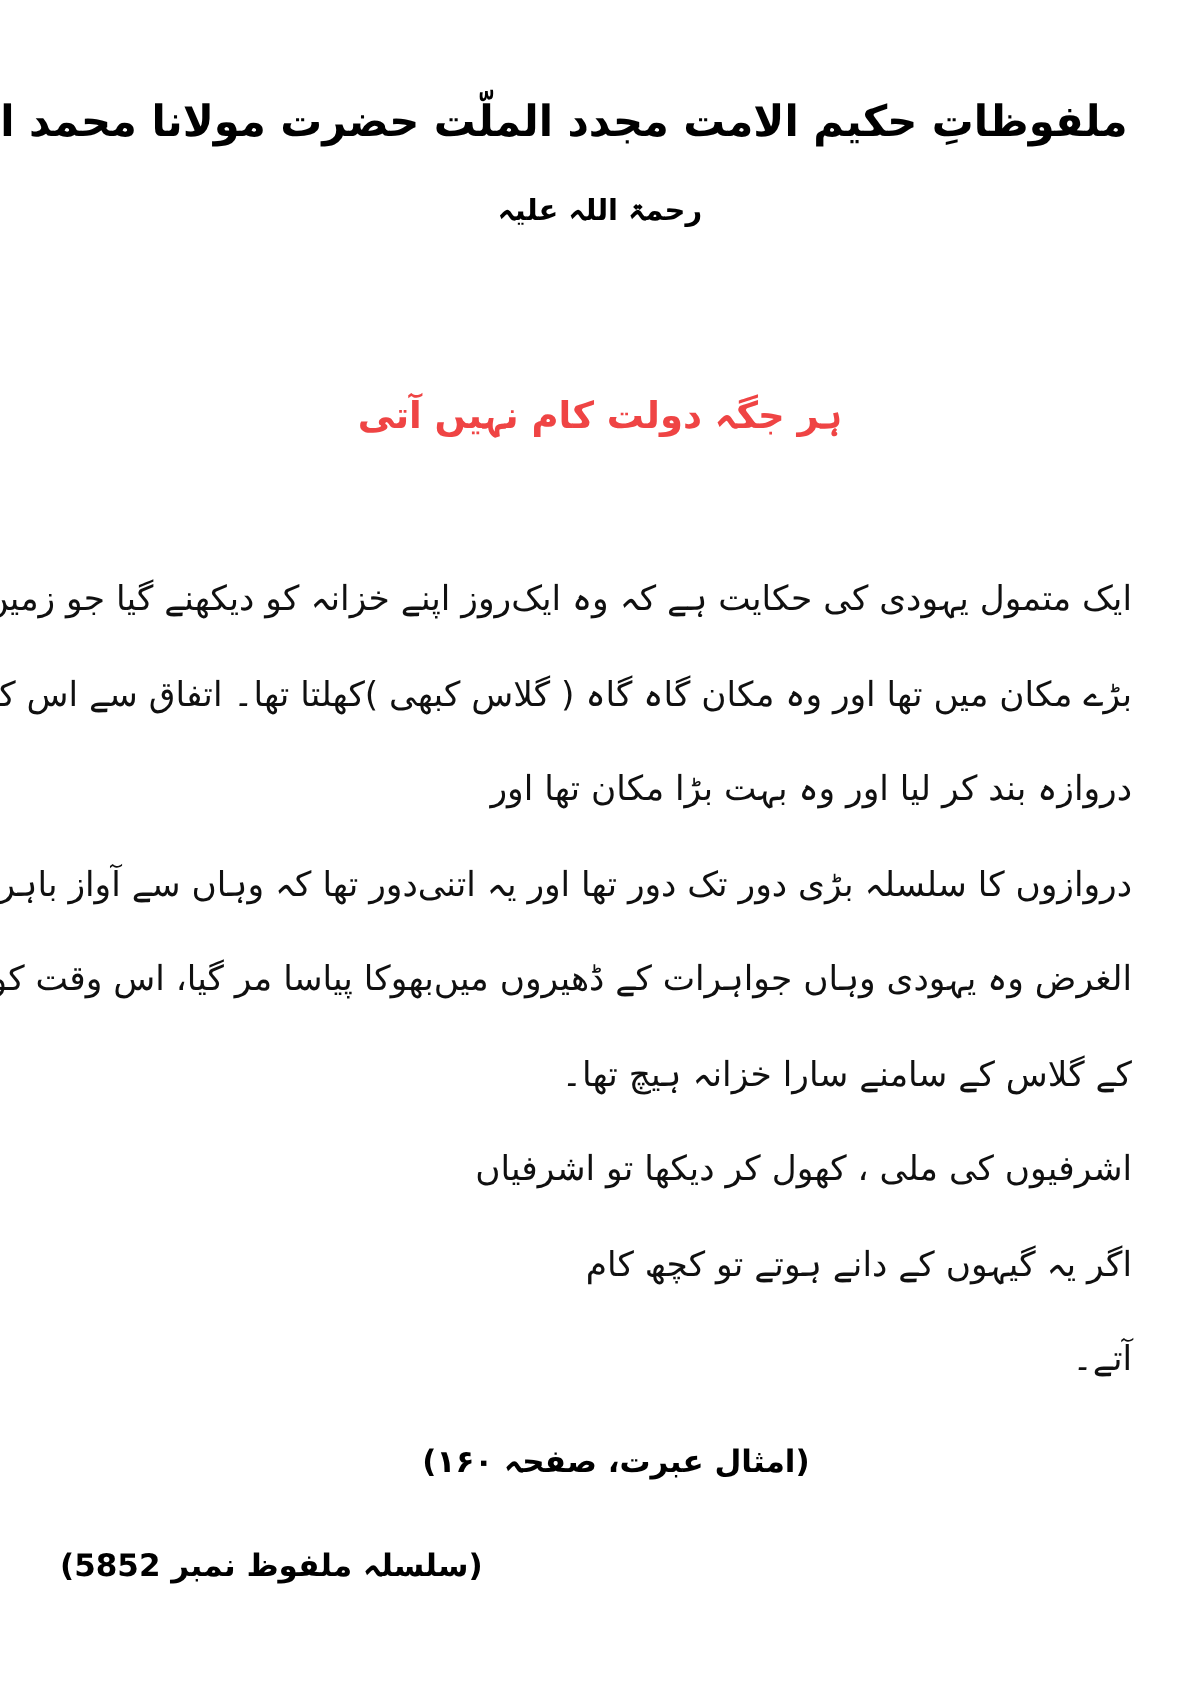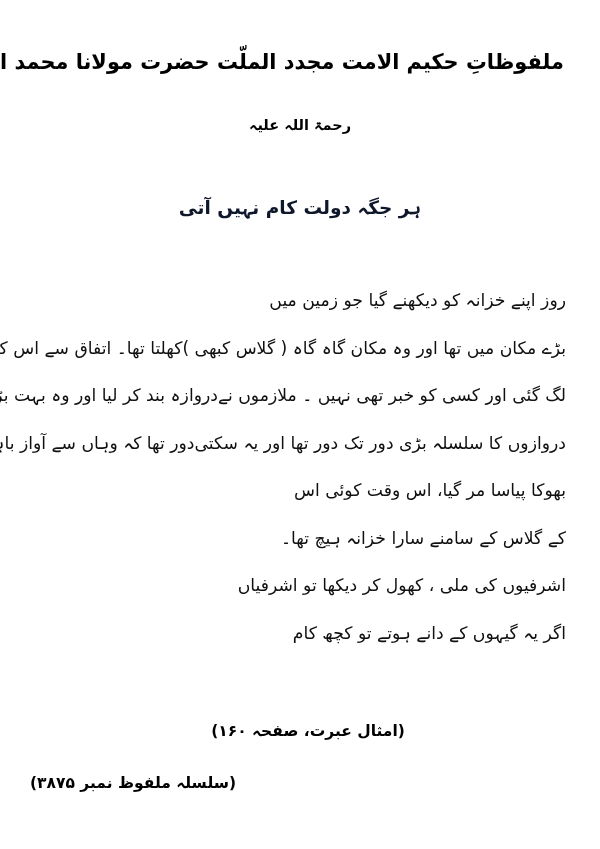--- a/index.html
+++ b/index.html
@@ -36,36 +36,36 @@
     font-weight: 700;
     line-height: 1.45;
     letter-spacing: 0px;
     color: #000000;
     padding: 0 28px;
     white-space: nowrap;
     transform: scaleX(0.97);
   }
 
   .doc-subtitle {
-    margin-top: 40px;
+    margin-top: 20px;
     font-size: 14.5px;
     font-weight: 700;
     color: #000000;
   }
 
   
   .section-heading {
     position: absolute;
     top: 197px;
     left: 0;
     right: 0;
     text-align: center;
     font-size: 18.5px;
     font-weight: 700;
-    color: #0f172a;
+    color: #ef4444;
   }
 
   
   .body-block {
     position: absolute;
     top: 292px;
     right: 34px;
     left: 28px;
   }
 
@@ -121,54 +121,58 @@
   <div class="title-block">
     <div class="doc-title">ملفوظاتِ حکیم الامت مجدد الملّت حضرت مولانا محمد اشرف علی تھانوی</div>
     <div class="doc-subtitle">رحمۃ اللہ علیہ</div>
   </div>
 
   <div class="section-heading">ہر جگہ دولت کام نہیں آتی</div>
 
   <div class="body-block">
 
     <div class="body-line">
+      <span class="seg">ایک متمول یہودی کی حکایت ہے کہ وہ ایک</span>
       <span class="seg">روز اپنے خزانہ کو دیکھنے گیا جو زمین میں</span>
     </div>
 
     <div class="body-line">
       <span class="seg">بڑے مکان میں تھا اور وہ مکان گاہ گاہ ( گلاس کبھی )</span>
       <span class="seg">کھلتا تھا۔ اتفاق سے اس کو وہاں دیر</span>
     </div>
 
     <div class="body-line">
-      <span class="seg">لگ گئی اور کسی کو خبر تھی نہیں ۔ ملازموں نے</span>
       <span class="seg">دروازہ بند کر لیا اور وہ بہت بڑا مکان تھا اور</span>
     </div>
 
     <div class="body-line">
-      <span class="seg">دروازوں کا سلسلہ بڑی دور تک دور تھا اور یہ سکتی</span>
+      <span class="seg">دروازوں کا سلسلہ بڑی دور تک دور تھا اور یہ اتنی</span>
       <span class="seg">دور تھا کہ وہاں سے آواز باہر نہیں آ سکتی تھی ۔</span>
     </div>
 
     <div class="body-line">
+      <span class="seg">الغرض وہ یہودی وہاں جواہرات کے ڈھیروں میں</span>
       <span class="seg">بھوکا پیاسا مر گیا، اس وقت کوئی اس</span>
     </div>
 
     <div class="body-line">
       <span class="seg">کے گلاس کے سامنے سارا خزانہ ہیچ تھا۔</span>
     </div>
 
     <div class="body-line">
       <span class="seg">اشرفیوں کی ملی ، کھول کر دیکھا تو اشرفیاں</span>
     </div>
 
     <div class="body-line">
       <span class="seg">اگر یہ گیہوں کے دانے ہوتے تو کچھ کام</span>
     </div>
 
+    <div class="body-line short">
+      <span class="seg">آتے۔</span>
+    </div>
 
   </div>
 
   <div class="citation-source">(امثال عبرت، صفحہ ۱۶۰)</div>
 
-  <div class="citation-serial">(سلسلہ ملفوظ نمبر ۳۸۷۵)</div>
+  <div class="citation-serial">(سلسلہ ملفوظ نمبر 5852)</div>
 
 </div>
 
 </body></html>

